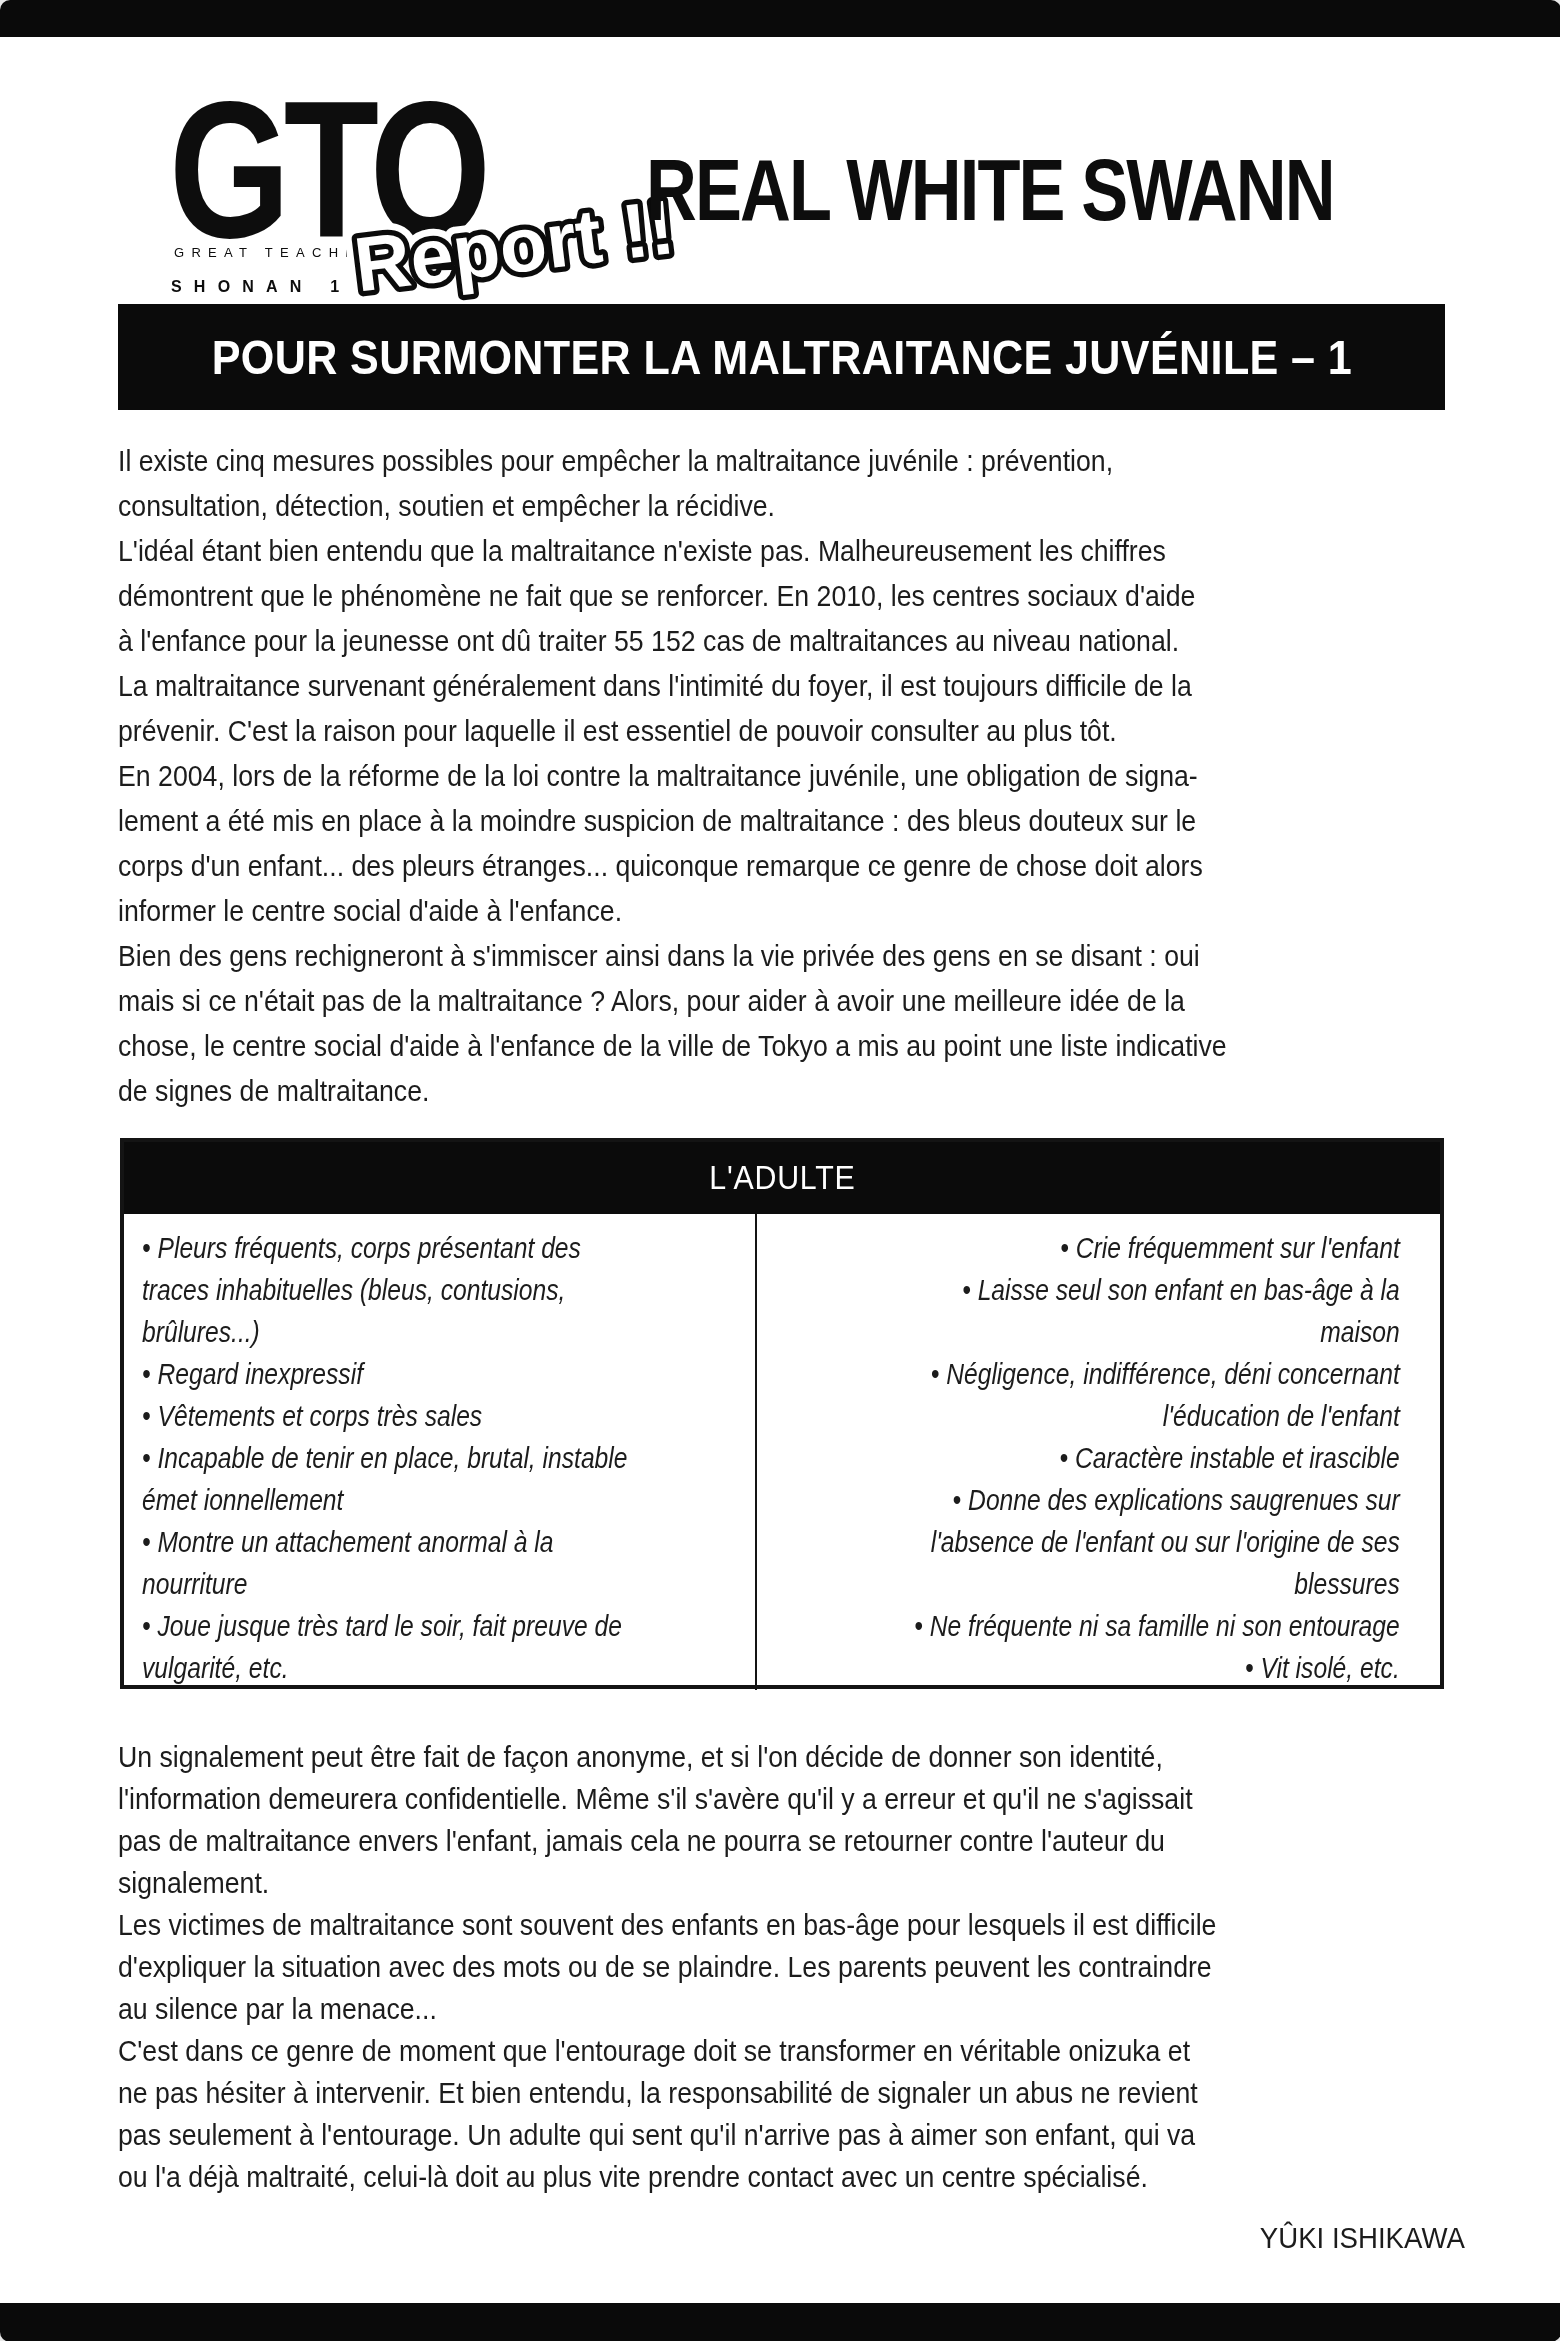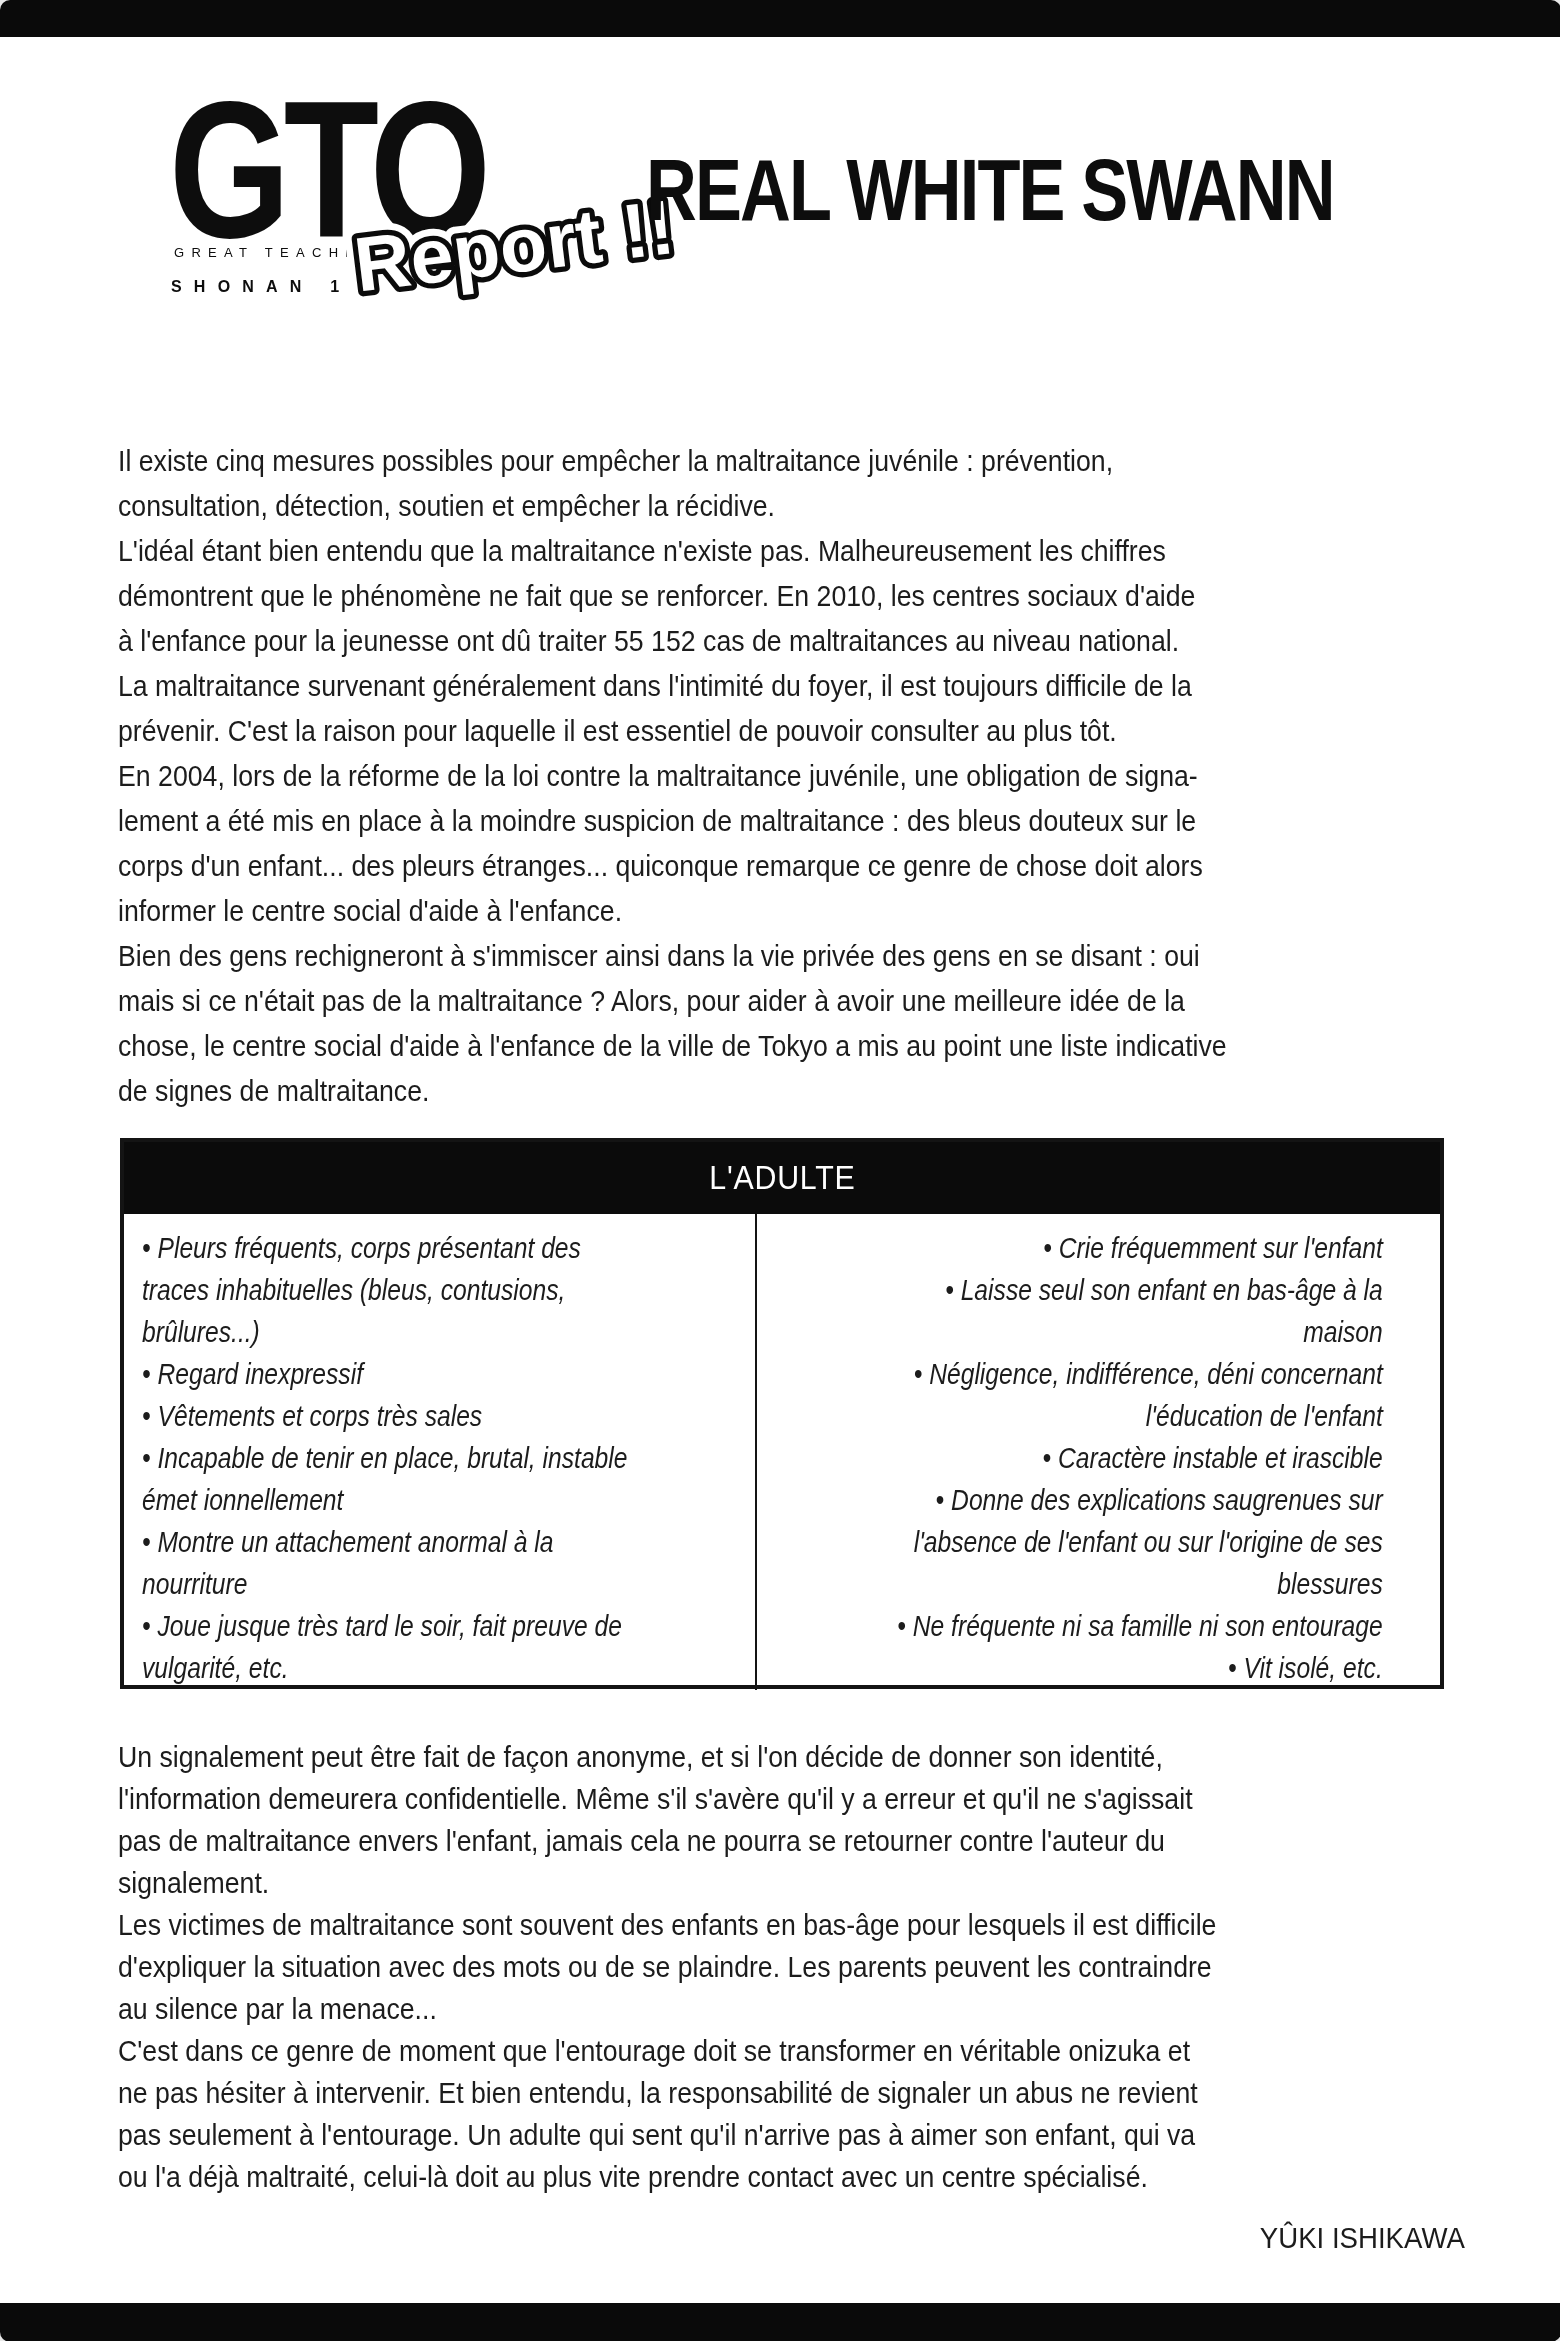--- a/index.html
+++ b/index.html
@@ -63,21 +63,21 @@
   }
   .signs-head{display:flex;height:72px;background:#0b0b0b;}
   .signs-head .hcell{
     display:flex;align-items:center;justify-content:center;color:#fff;
   }
   .signs-head .hcell span{
     font-size:33px;letter-spacing:0.8px;transform:scaleX(0.92);white-space:nowrap;
   }
   .hcell.left{width:633px;border-right:2.4px solid #f2f2f2;box-sizing:border-box;}
   .hcell.right{flex:1;align-items:center;}
-  .signs-body{display:flex;height:476px;}
+  .signs-body{display:flex;height:476px;gap:17px;}
   .bcell{box-sizing:border-box;padding:13px 18px 0 18px;}
   .bcell.left{width:633px;border-right:2.4px solid #141414;}
   .bcell.right{flex:1;text-align:right;}
   .bullets{transform:scaleX(0.85);transform-origin:0 0;width:715px;}
   .bullet-item{
     font-size:29px;line-height:42px;font-style:italic;color:#1c1c1c;
     white-space:pre-line;
   }
 
   
@@ -99,20 +99,23 @@
     <div class="gto-sub1">GREAT TEACHER O</div>
     <div class="gto-sub2">SHONAN 14</div>
     <svg class="report-badge" viewBox="0 0 460 190">
       <text x="8" y="128" font-family="Liberation Sans, sans-serif" font-size="95" font-weight="bold" fill="#ffffff" stroke="#ffffff" stroke-width="30" stroke-linejoin="round" style="paint-order:stroke">Report !!</text>
       <text x="8" y="128" font-family="Liberation Sans, sans-serif" font-size="95" font-weight="bold" fill="#ffffff" stroke="#0b0b0b" stroke-width="13" stroke-linejoin="round" style="paint-order:stroke">Report !!</text>
     </svg>
   </div>
 
   <div class="page-title">REAL WHITE SWANN</div>
 
+  <div class="banner">
+    <span>POUR SURMONTER LA MALTRAITANCE JUVÉNILE – 1</span>
+  </div>
 
   <div class="bodytext intro">Il existe cinq mesures possibles pour empêcher la maltraitance juvénile : prévention,
 consultation, détection, soutien et empêcher la récidive.
 L'idéal étant bien entendu que la maltraitance n'existe pas. Malheureusement les chiffres
 démontrent que le phénomène ne fait que se renforcer. En 2010, les centres sociaux d'aide
 à l'enfance pour la jeunesse ont dû traiter 55 152 cas de maltraitances au niveau national.
 La maltraitance survenant généralement dans l'intimité du foyer, il est toujours difficile de la
 prévenir. C'est la raison pour laquelle il est essentiel de pouvoir consulter au plus tôt.
 En 2004, lors de la réforme de la loi contre la maltraitance juvénile, une obligation de signa-
 lement a été mis en place à la moindre suspicion de maltraitance : des bleus douteux sur le

